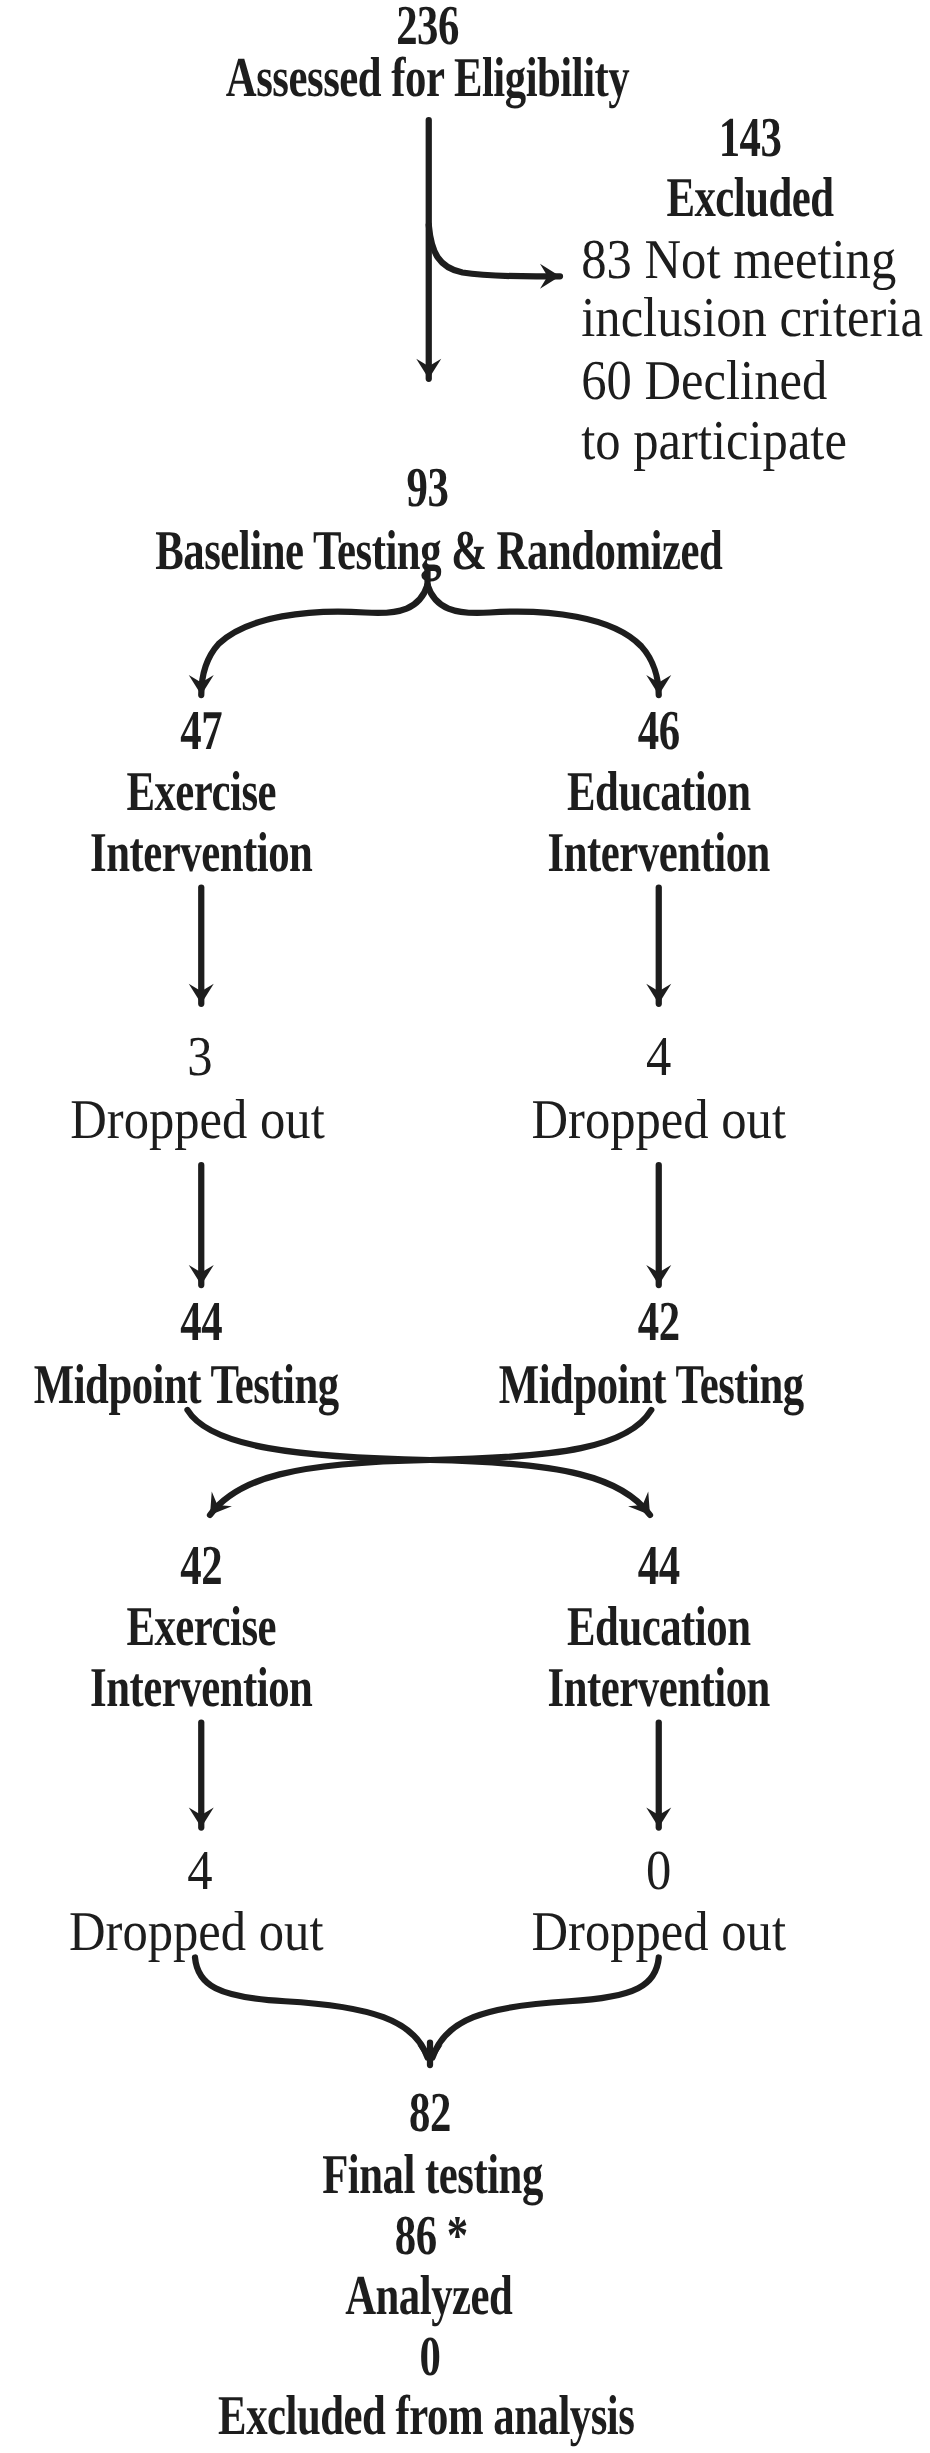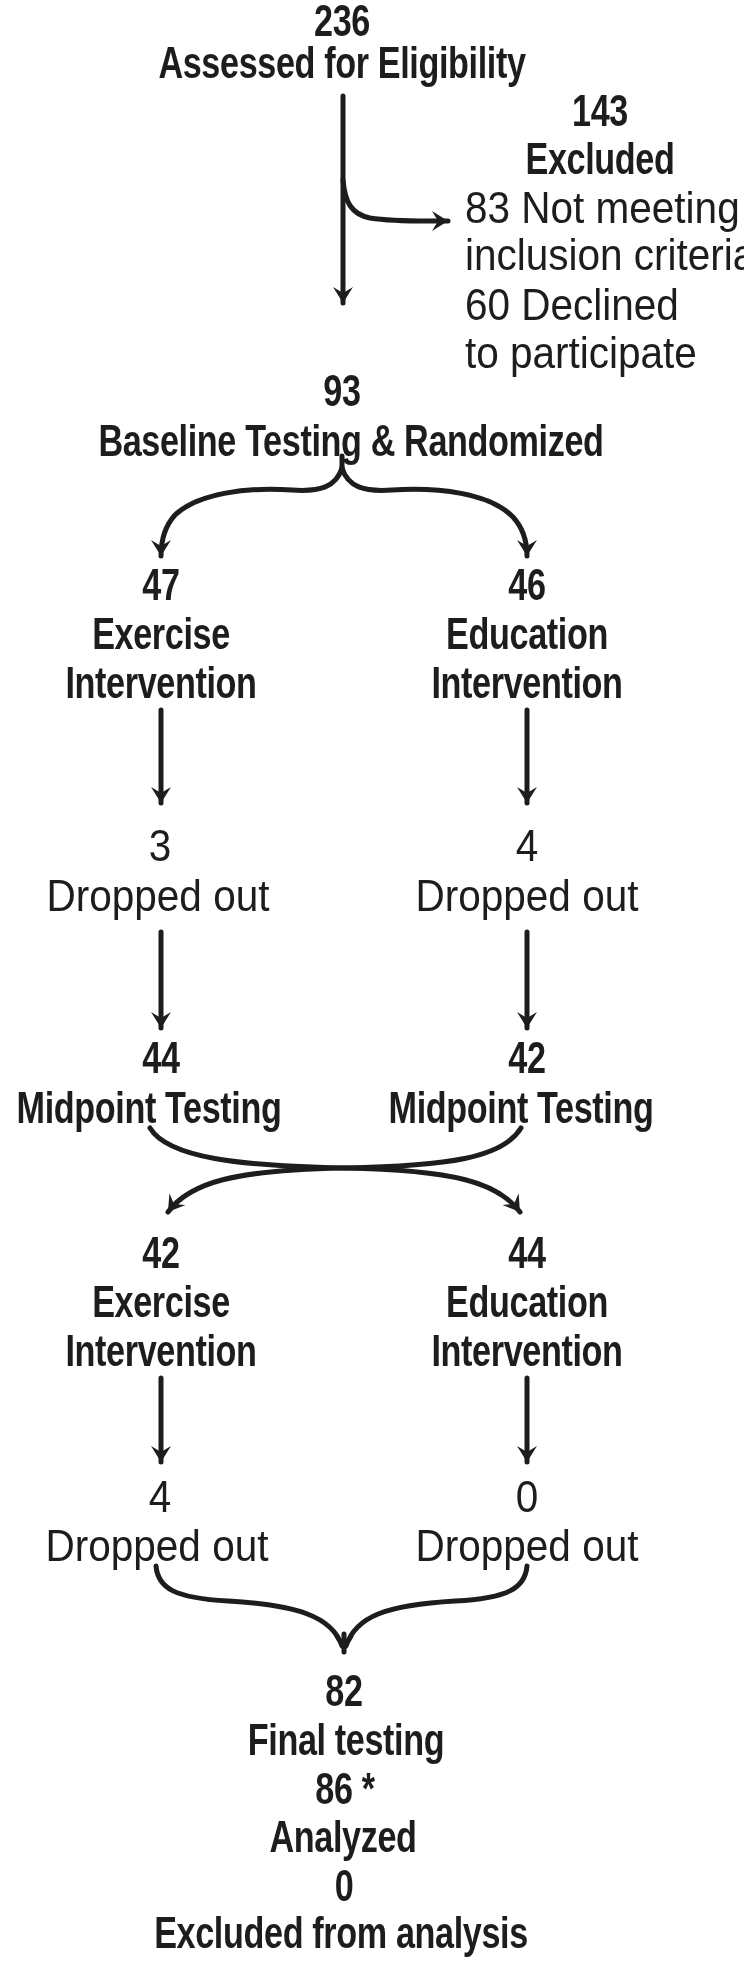--- a/index.html
+++ b/index.html
@@ -1,19 +1,19 @@
 <!DOCTYPE html>
 <html style="--ink: #1d1d1d; --bg: #ffffff;"><head>
 <meta charset="utf-8">
 <style>
   :root { --ink: #1d1d1d; --bg: #ffffff; }
   html,body { margin:0; padding:0; background:var(--bg); }
   #canvas {
     position:relative; width:744px; height:1962px; background:var(--bg);
-    overflow:hidden; font-family:Liberation Sans, sans-serif;
+    overflow:hidden; font-family:Liberation Serif, serif;
     color:var(--ink);
   }
   #arrows { position:absolute; left:0; top:0; width:744px; height:1962px; }
   .stroke { stroke:var(--ink); fill:none; stroke-width:5; stroke-linecap:round; }
   .t {
     position:absolute; white-space:nowrap; line-height:45px; height:45px;
     font-size:45px; color:var(--ink);
   }
   .b { font-weight:700; --sx:0.76; letter-spacing:-0.5px; }
   .r { font-weight:400; --sx:0.90; }

